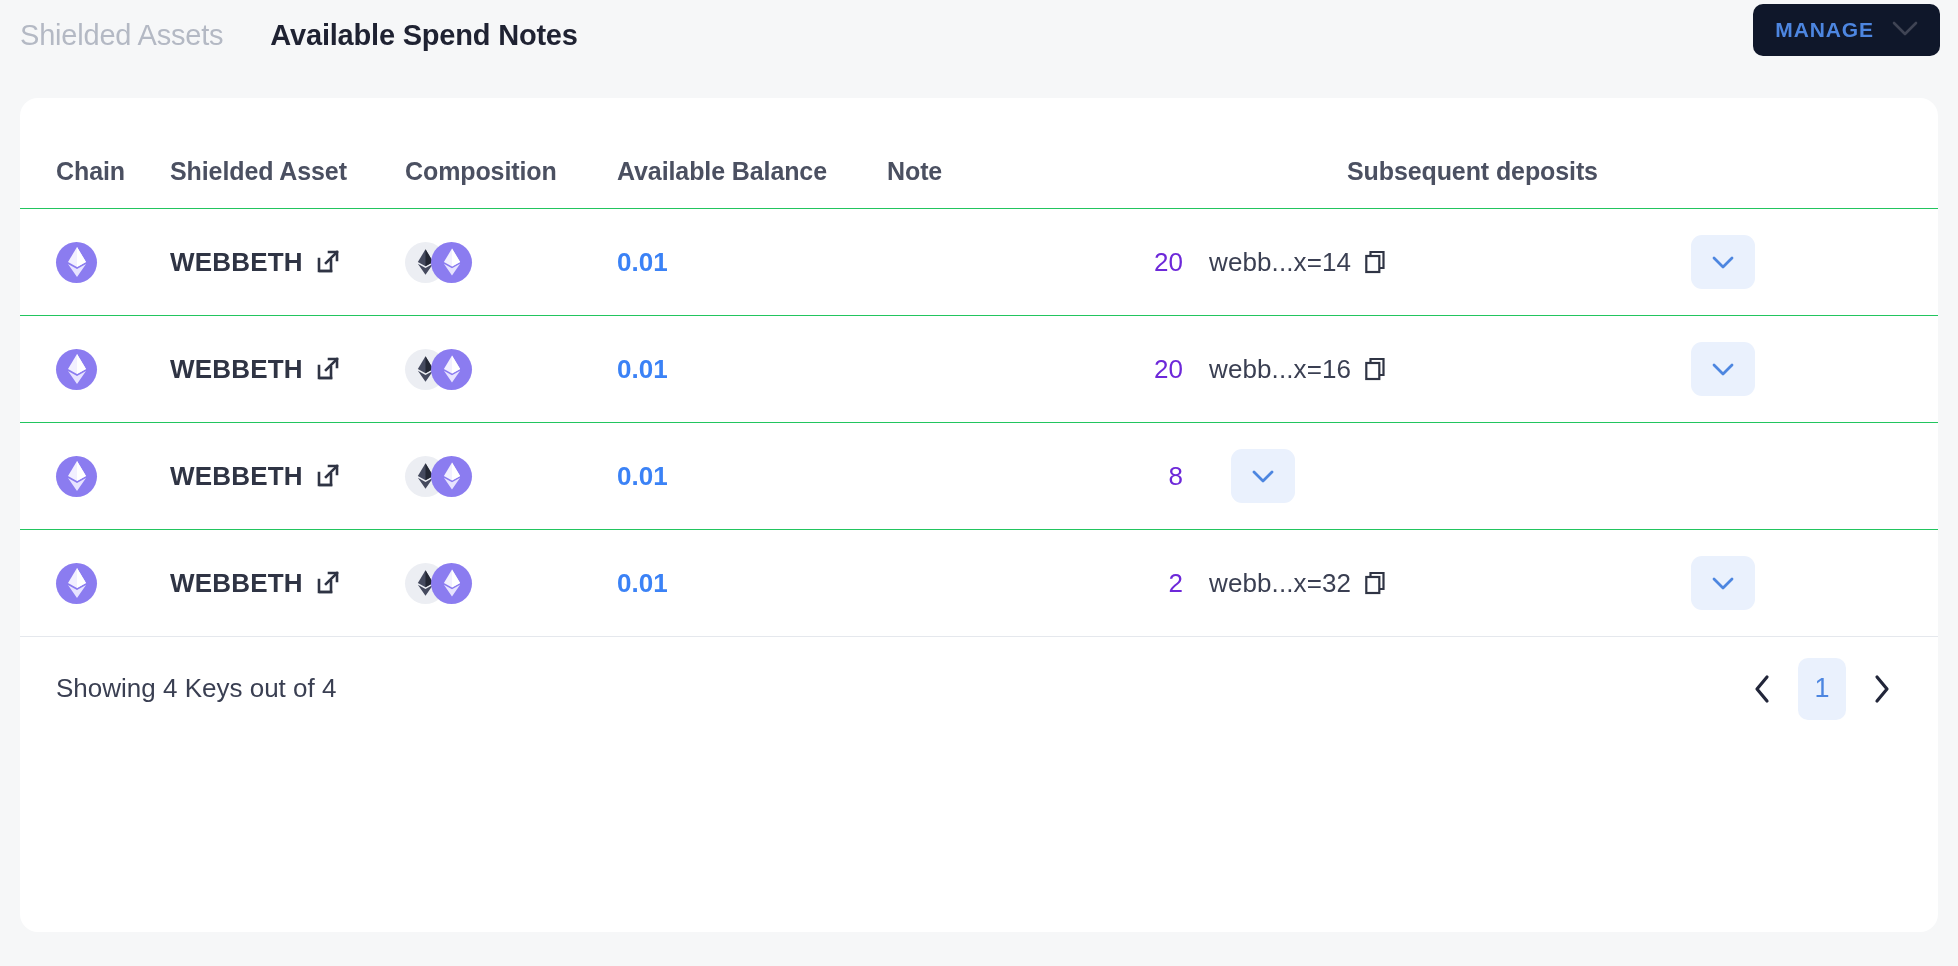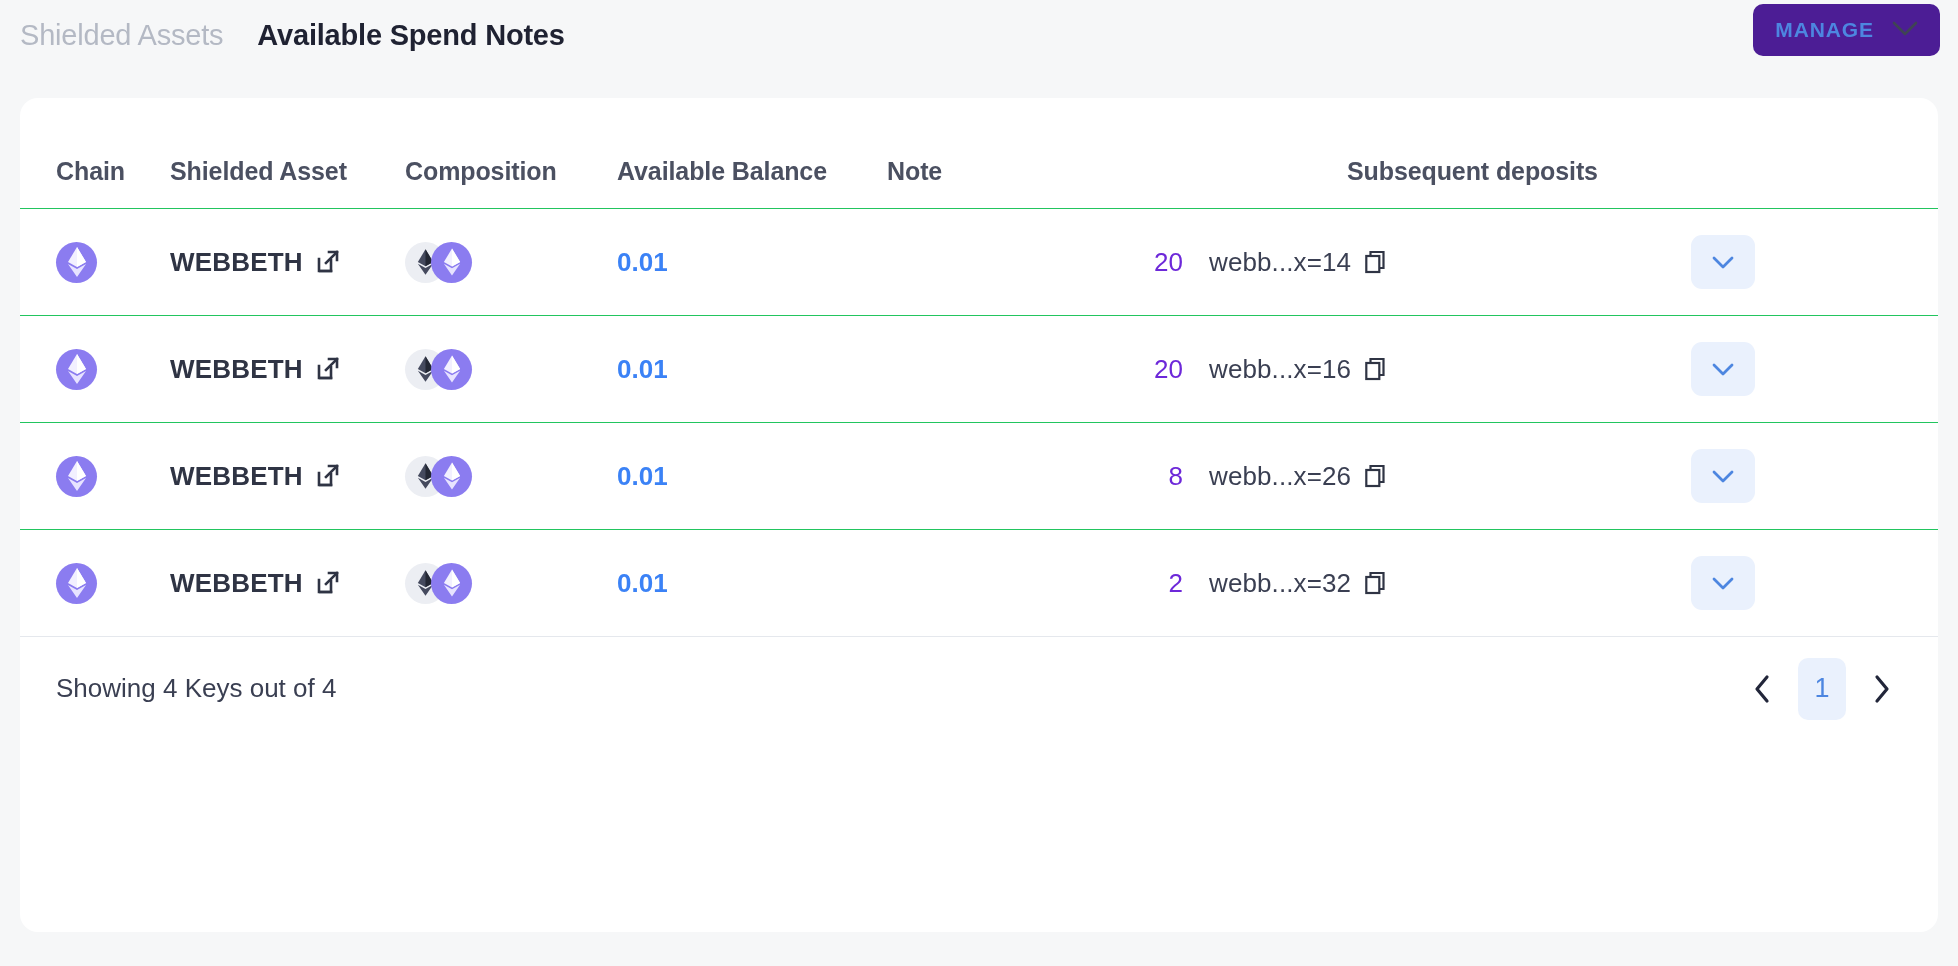--- a/index.html
+++ b/index.html
@@ -9,32 +9,32 @@
     font-family: "Liberation Sans", sans-serif;
     -webkit-font-smoothing: antialiased;
   }
   .page { position: relative; width: 1958px; height: 966px; background: #f6f7f8; }
 
   
   .topbar {
     position: absolute; left: 0; top: 0; width: 1958px; height: 70px;
     display: flex; align-items: center;
   }
-  .tabs { display: flex; align-items: baseline; gap: 34px; padding-left: 20px; }
+  .tabs { display: flex; align-items: baseline; gap: 47px; padding-left: 20px; }
   .tab {
     font-size: 29px; letter-spacing: -0.2px; line-height: 1;
     color: #b4b9c4; font-weight: 400; white-space: nowrap; cursor: pointer;
   }
   .tab.active { color: #1f2232; font-weight: 700; }
 
   .manage-btn {
     position: absolute; right: 18px; top: 4px;
     height: 52px; padding: 0 22px;
     display: flex; align-items: center; gap: 18px;
-    background: #4c1d95; border: none; border-radius: 10px; cursor: pointer; justify-content: center;
+    background: #0f172a; border: none; border-radius: 10px; cursor: pointer; justify-content: center;
   }
   .manage-btn .label {
     font-size: 21px; font-weight: 700; letter-spacing: 0.9px; color: #4d86e0;
     white-space: nowrap;
   }
   .chev { display: block; }
 
   
   .card {
     position: absolute; left: 20px; top: 98px;
@@ -322,29 +322,20 @@
             </svg>
           </span>
         </span>
       </div>
       <div class="cell c-bal">
         <span class="balance">0.01</span>
       </div>
       <div class="cell c-dep right">
         <span class="deposits">8</span>
       </div>
-      <div class="cell c-note">
-        <span class="note-text">webb...x=26</span>
-        <span class="copy-btn">
-          <svg width="22" height="24" viewBox="0 0 22 24" fill="none">
-            <rect x="1.3" y="6" width="13" height="16" stroke="#2f3444" stroke-width="2.2" fill="#fff"></rect>
-            <path d="M5.5 6 V2 H18.5 V18 H14.3" stroke="#2f3444" stroke-width="2.2" fill="none"></path>
-          </svg>
-        </span>
-      </div>
       <div class="cell c-act">
         <button class="expand-btn">
           <svg width="22" height="13" viewBox="0 0 22 13" fill="none">
             <path d="M2 2 L11 11 L20 2" stroke="#4d86e0" stroke-width="2.8" stroke-linecap="round" stroke-linejoin="round"></path>
           </svg>
         </button>
       </div>
     </div>
 
     <div class="row">

